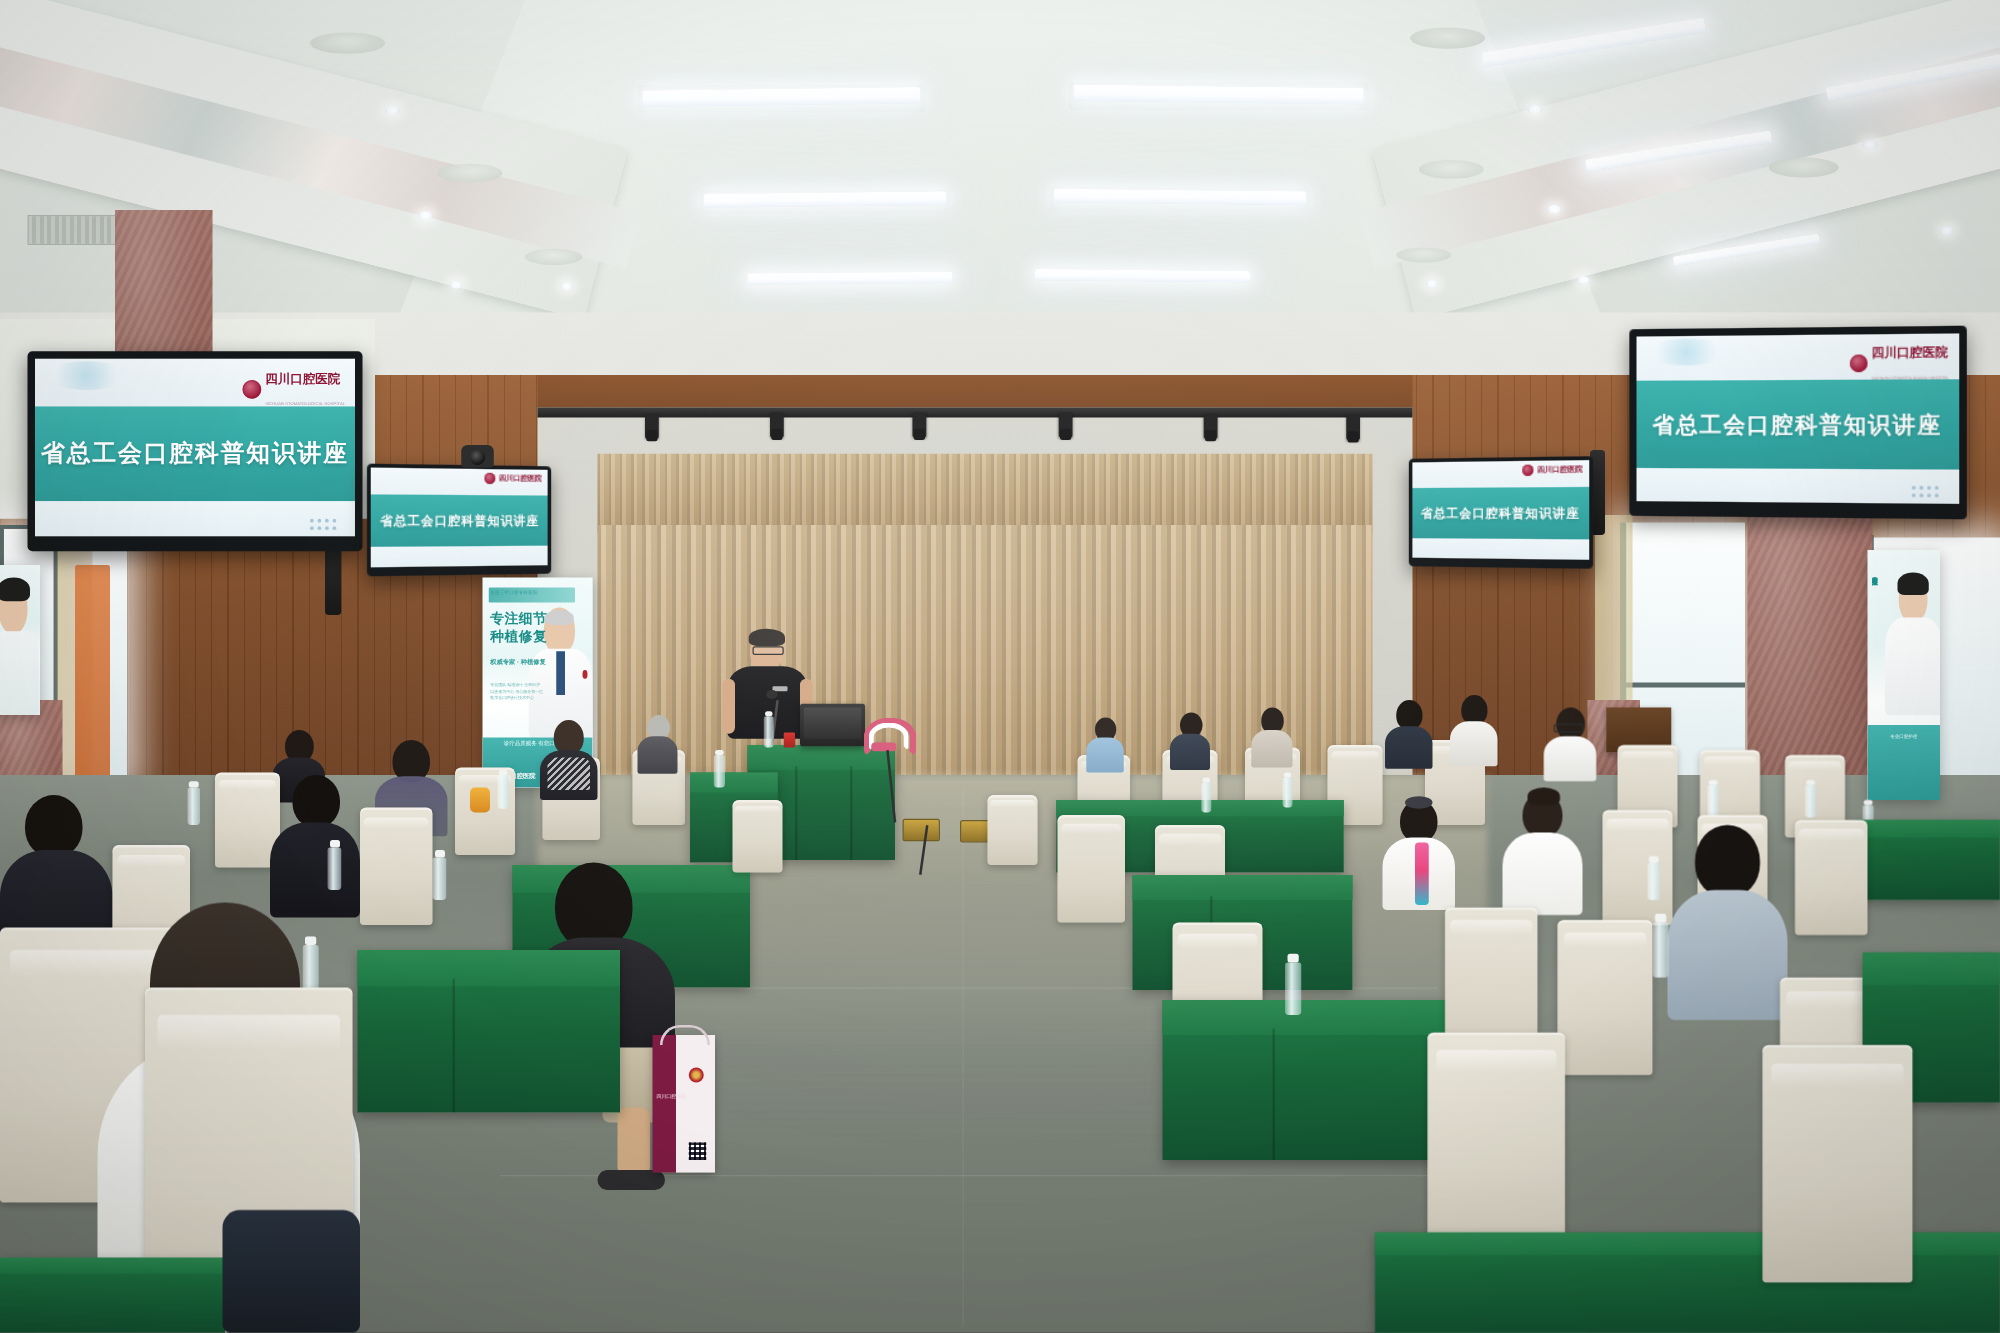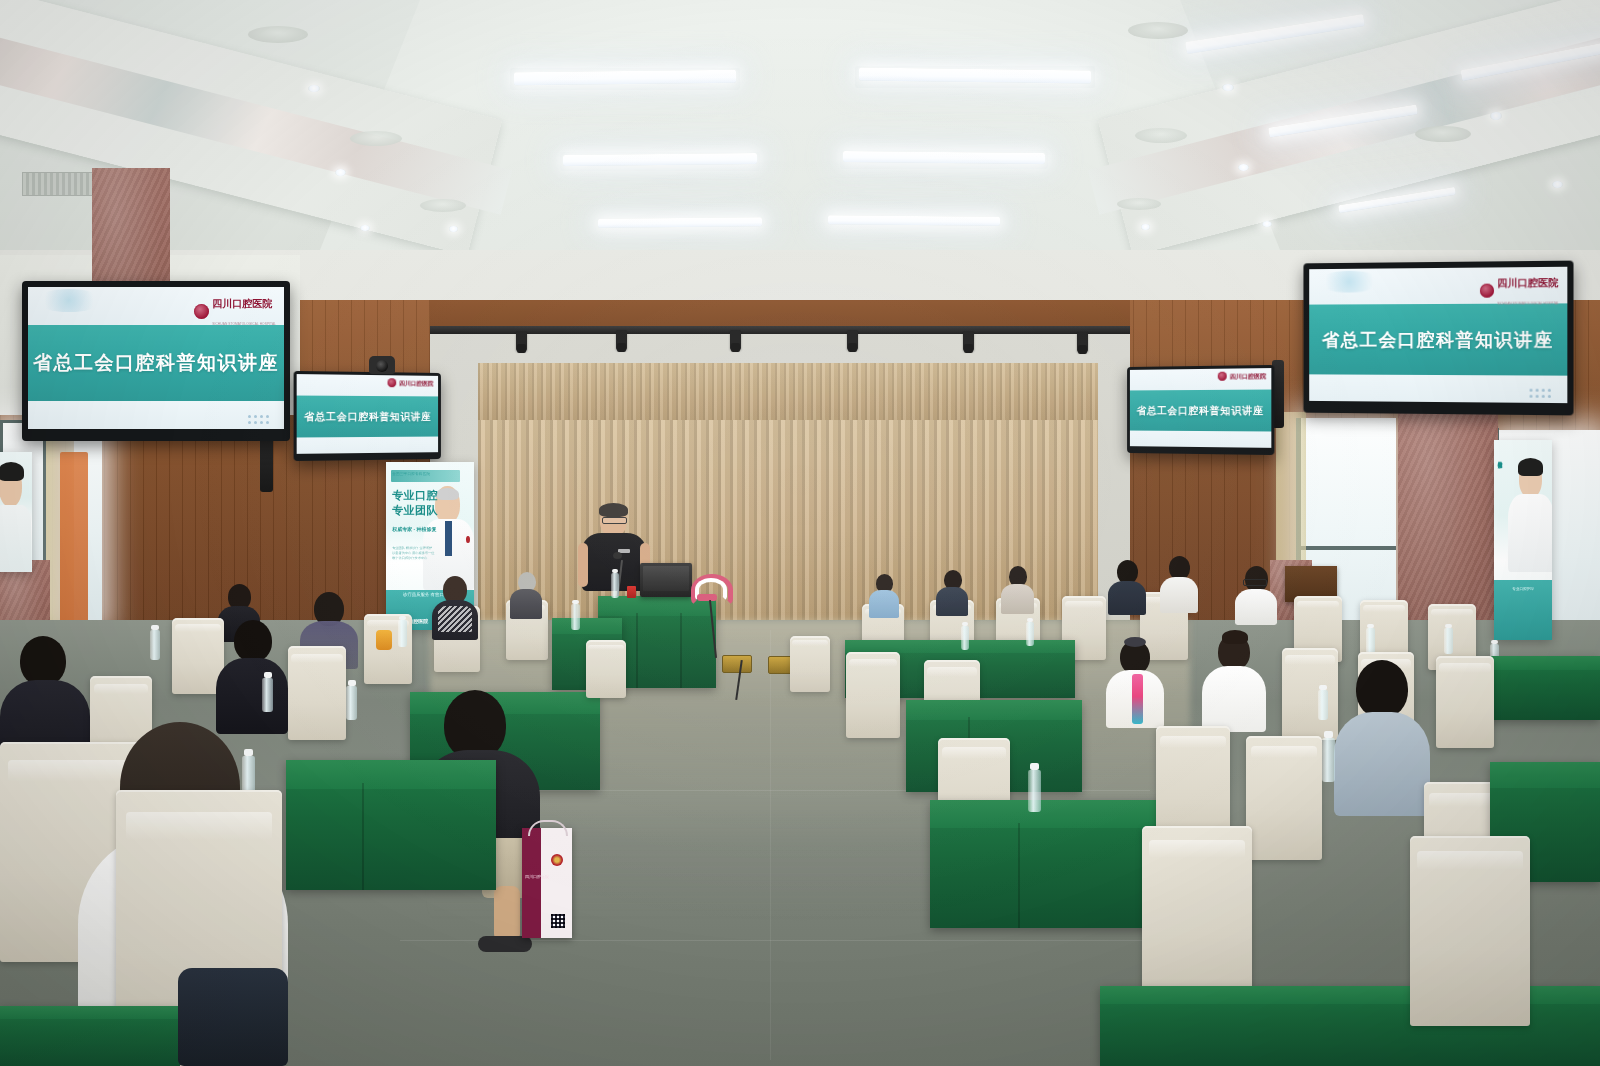--- a/index.html
+++ b/index.html
@@ -512,22 +512,22 @@
   <div class="abs rollup" style="left:386px;top:462px;width:88px;height:168px;">
     <div class="rollup-topline"></div>
     <div class="abs" style="left:7%;top:6%;font-size:3.6px;color:#2f9e99;letter-spacing:.06em;z-index:4;">全国三甲口腔专科医院</div>
     <div class="rollup-person">
       <div class="abs" style="left:26%;top:0%;width:46%;height:36%;background:#e9c8ab;border-radius:48% 48% 44% 44%;"></div>
       <div class="abs" style="left:28%;top:2%;width:42%;height:12%;background:#cfcfcf;border-radius:48% 48% 30% 30%;"></div>
       <div class="abs" style="left:4%;top:32%;width:92%;height:68%;background:linear-gradient(180deg,#fdfdfd,#eef1f2);border-radius:32% 32% 6% 6%;"></div>
       <div class="abs" style="left:43%;top:34%;width:14%;height:34%;background:#2a4f7a;"></div>
       <div class="abs" style="right:10%;top:48%;width:7%;height:7%;background:#b3242c;border-radius:50%;"></div>
     </div>
-    <div class="rollup-head" style="font-size:11px;z-index:5;">专业口腔</div>
-    <div class="rollup-head" style="font-size:11px;top:25%;z-index:5;">专业团队</div>
+    <div class="rollup-head" style="font-size:11px;z-index:5;">专注细节</div>
+    <div class="rollup-head" style="font-size:11px;top:25%;z-index:5;">种植修复</div>
     <div class="rollup-sub" style="font-size:5px;z-index:5;">权威专家 · 种植修复</div>
     <div class="rollup-body" style="font-size:3.2px;white-space:pre-line;z-index:5;">专业团队 精准诊疗 全程呵护
 以患者为中心 用心服务每一位
 数字化口腔诊疗技术中心</div>
     <div class="rollup-foot">
       <span class="rollup-foot-txt" style="font-size:4.4px;">诊疗品质服务 有您口腔专家</span>
       <span class="abs" style="left:14%;bottom:14%;font-size:5px;color:#fff;font-weight:700;">四川口腔医院</span>
       <span class="abs" style="right:16%;bottom:6%;width:16px;height:16px;border-radius:50%;background:radial-gradient(circle at 45% 40%,#ffffff,#cfeceb 70%);"></span>
     </div>
   </div>

